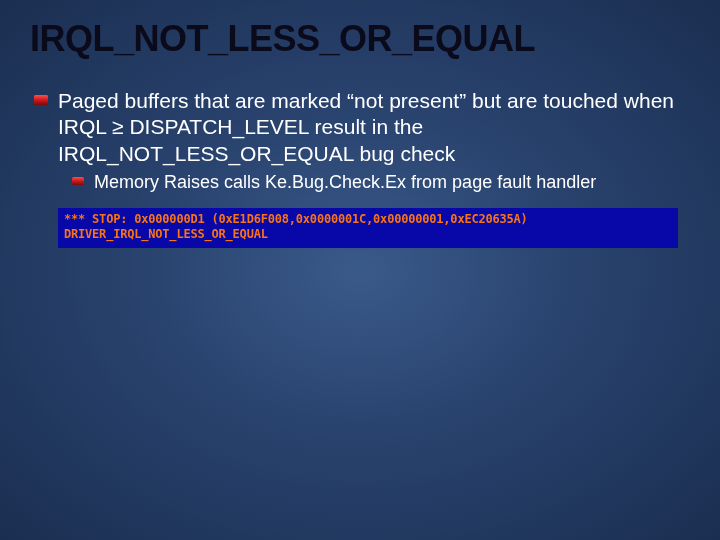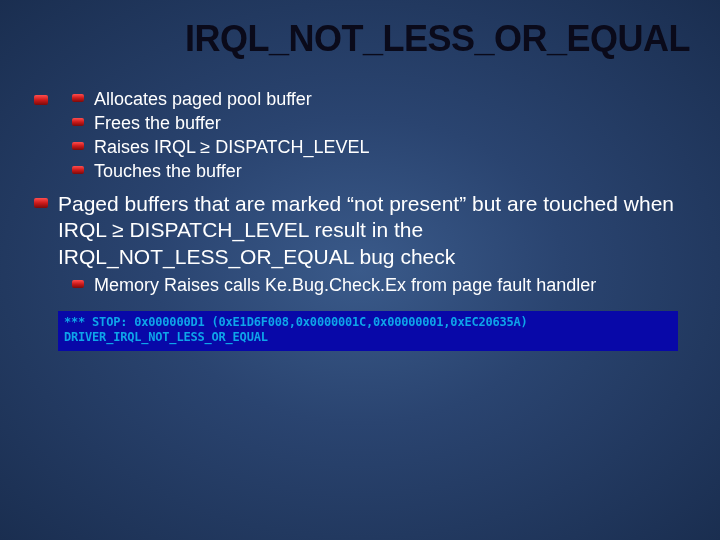--- a/index.html
+++ b/index.html
@@ -20,21 +20,20 @@
     box-sizing: border-box;
     width: 100%;
     height: 100%;
   }
   .title {
     font-size: 36px;
     font-weight: bold;
     color: #0a0a1a;
     margin: 0 0 28px 0;
     letter-spacing: -0.5px;
-    text-align: right;
   }
   ul.top {
     list-style: none;
     padding: 0 0 0 28px;
     margin: 0;
   }
   ul.top > li {
     position: relative;
     font-size: 21px;
     line-height: 1.25;
@@ -70,45 +69,39 @@
     top: 6px;
     width: 12px;
     height: 8px;
     background: linear-gradient(to bottom, #ff4d4d 0%, #cc1a1a 50%, #7a0a0a 100%);
     border-radius: 2px;
   }
   .bsod {
     margin: 14px 0 0 28px;
     width: 620px;
     background: #0808a8;
-    color: #0ea5e9;
+    color: #f97316;
     font-family: "Lucida Console", Consolas, monospace;
     font-size: 12px;
     font-weight: bold;
     line-height: 1.25;
     padding: 4px 6px 6px 6px;
     box-sizing: border-box;
     white-space: pre;
     letter-spacing: -0.2px;
   }
 </style>
 </head>
 <body>
 
 <div class="slide">
   <h1 class="title">IRQL_NOT_LESS_OR_EQUAL</h1>
 
   <ul class="top">
     <li>
-      <ul class="sub">
-        <li>Allocates paged pool buffer</li>
-        <li>Frees the buffer</li>
-        <li>Raises IRQL ≥ DISPATCH_LEVEL</li>
-        <li>Touches the buffer</li>
-      </ul>
     </li>
     <li>
       <span>Paged buffers that are marked “not present” but are touched when IRQL ≥ DISPATCH_LEVEL result in the IRQL_NOT_LESS_OR_EQUAL bug check</span>
       <ul class="sub">
         <li>Memory Raises calls Ke.Bug.Check.Ex from page fault handler</li>
       </ul>
     </li>
   </ul>
 
   <div class="bsod"><span>*** STOP: 0x000000D1 (0xE1D6F008,0x0000001C,0x00000001,0xEC20635A)</span>

